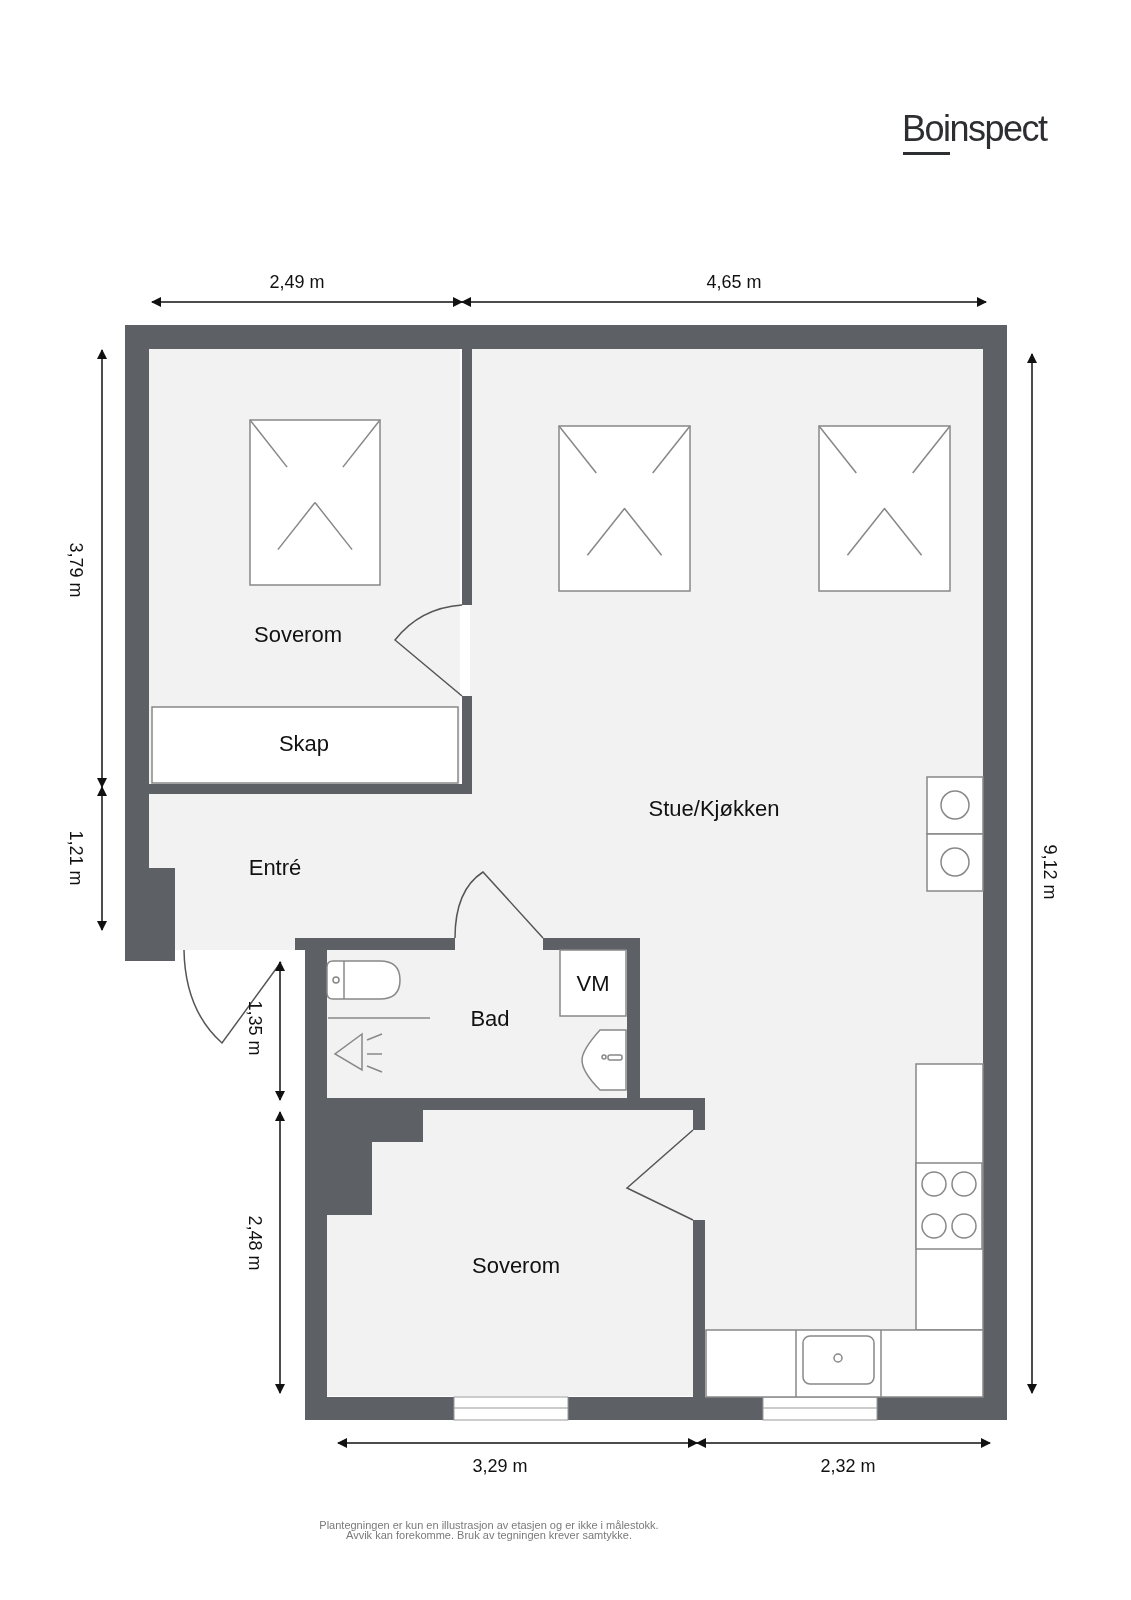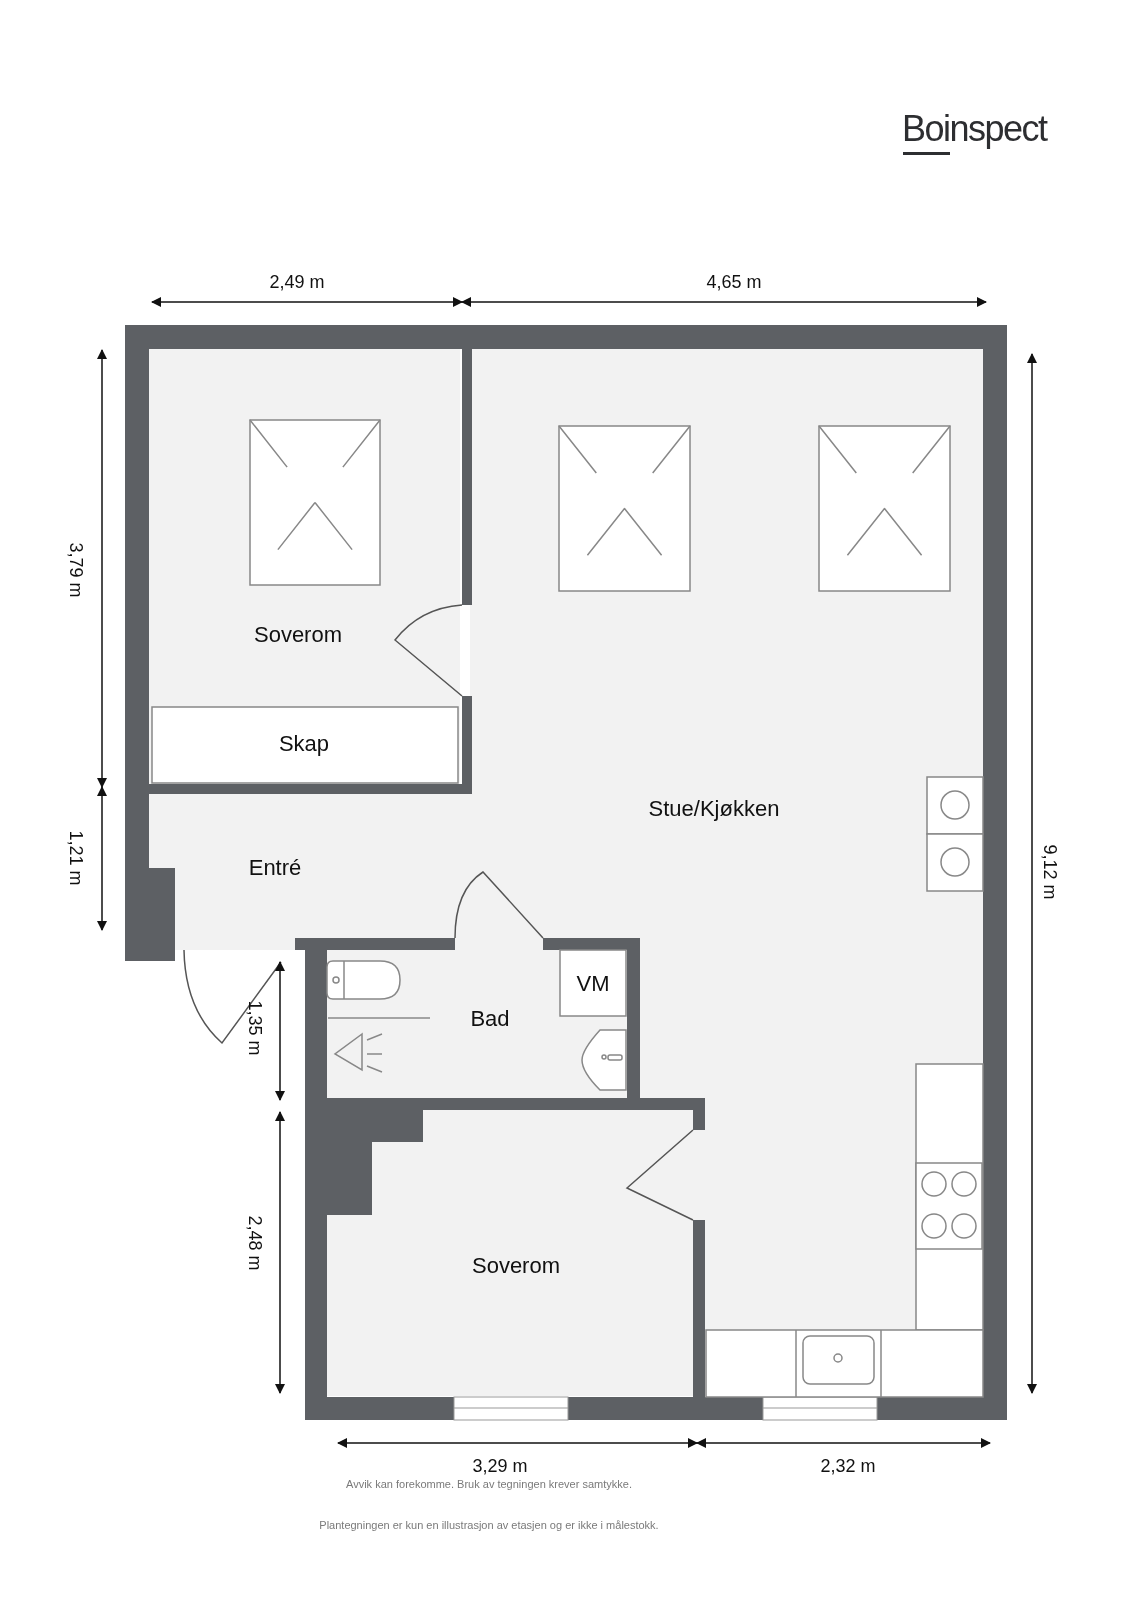--- a/index.html
+++ b/index.html
@@ -166,13 +166,13 @@
   <text class="dim" x="0" y="0" text-anchor="middle" transform="translate(70,570) rotate(90)">3,79 m</text>
   <text class="dim" x="0" y="0" text-anchor="middle" transform="translate(70,858) rotate(90)">1,21 m</text>
   <text class="dim" x="0" y="0" text-anchor="middle" transform="translate(1044,872) rotate(90)">9,12 m</text>
   <text class="dim" x="0" y="0" text-anchor="middle" transform="translate(249,1028) rotate(90)">1,35 m</text>
   <text class="dim" x="0" y="0" text-anchor="middle" transform="translate(249,1243) rotate(90)">2,48 m</text>
   <text class="dim" x="500" y="1472" text-anchor="middle">3,29 m</text>
   <text class="dim" x="848" y="1472" text-anchor="middle">2,32 m</text>
 </svg>
 
 <div class="footer" style="top:1519px;">Plantegningen er kun en illustrasjon av etasjen og er ikke i målestokk.</div>
-<div class="footer" style="top:1478px;">Avvik kan forekomme. Bruk av tegningen krever samtykke.</div>
+<div class="footer" style="top:1529px;">Avvik kan forekomme. Bruk av tegningen krever samtykke.</div>
 
 </body></html>

